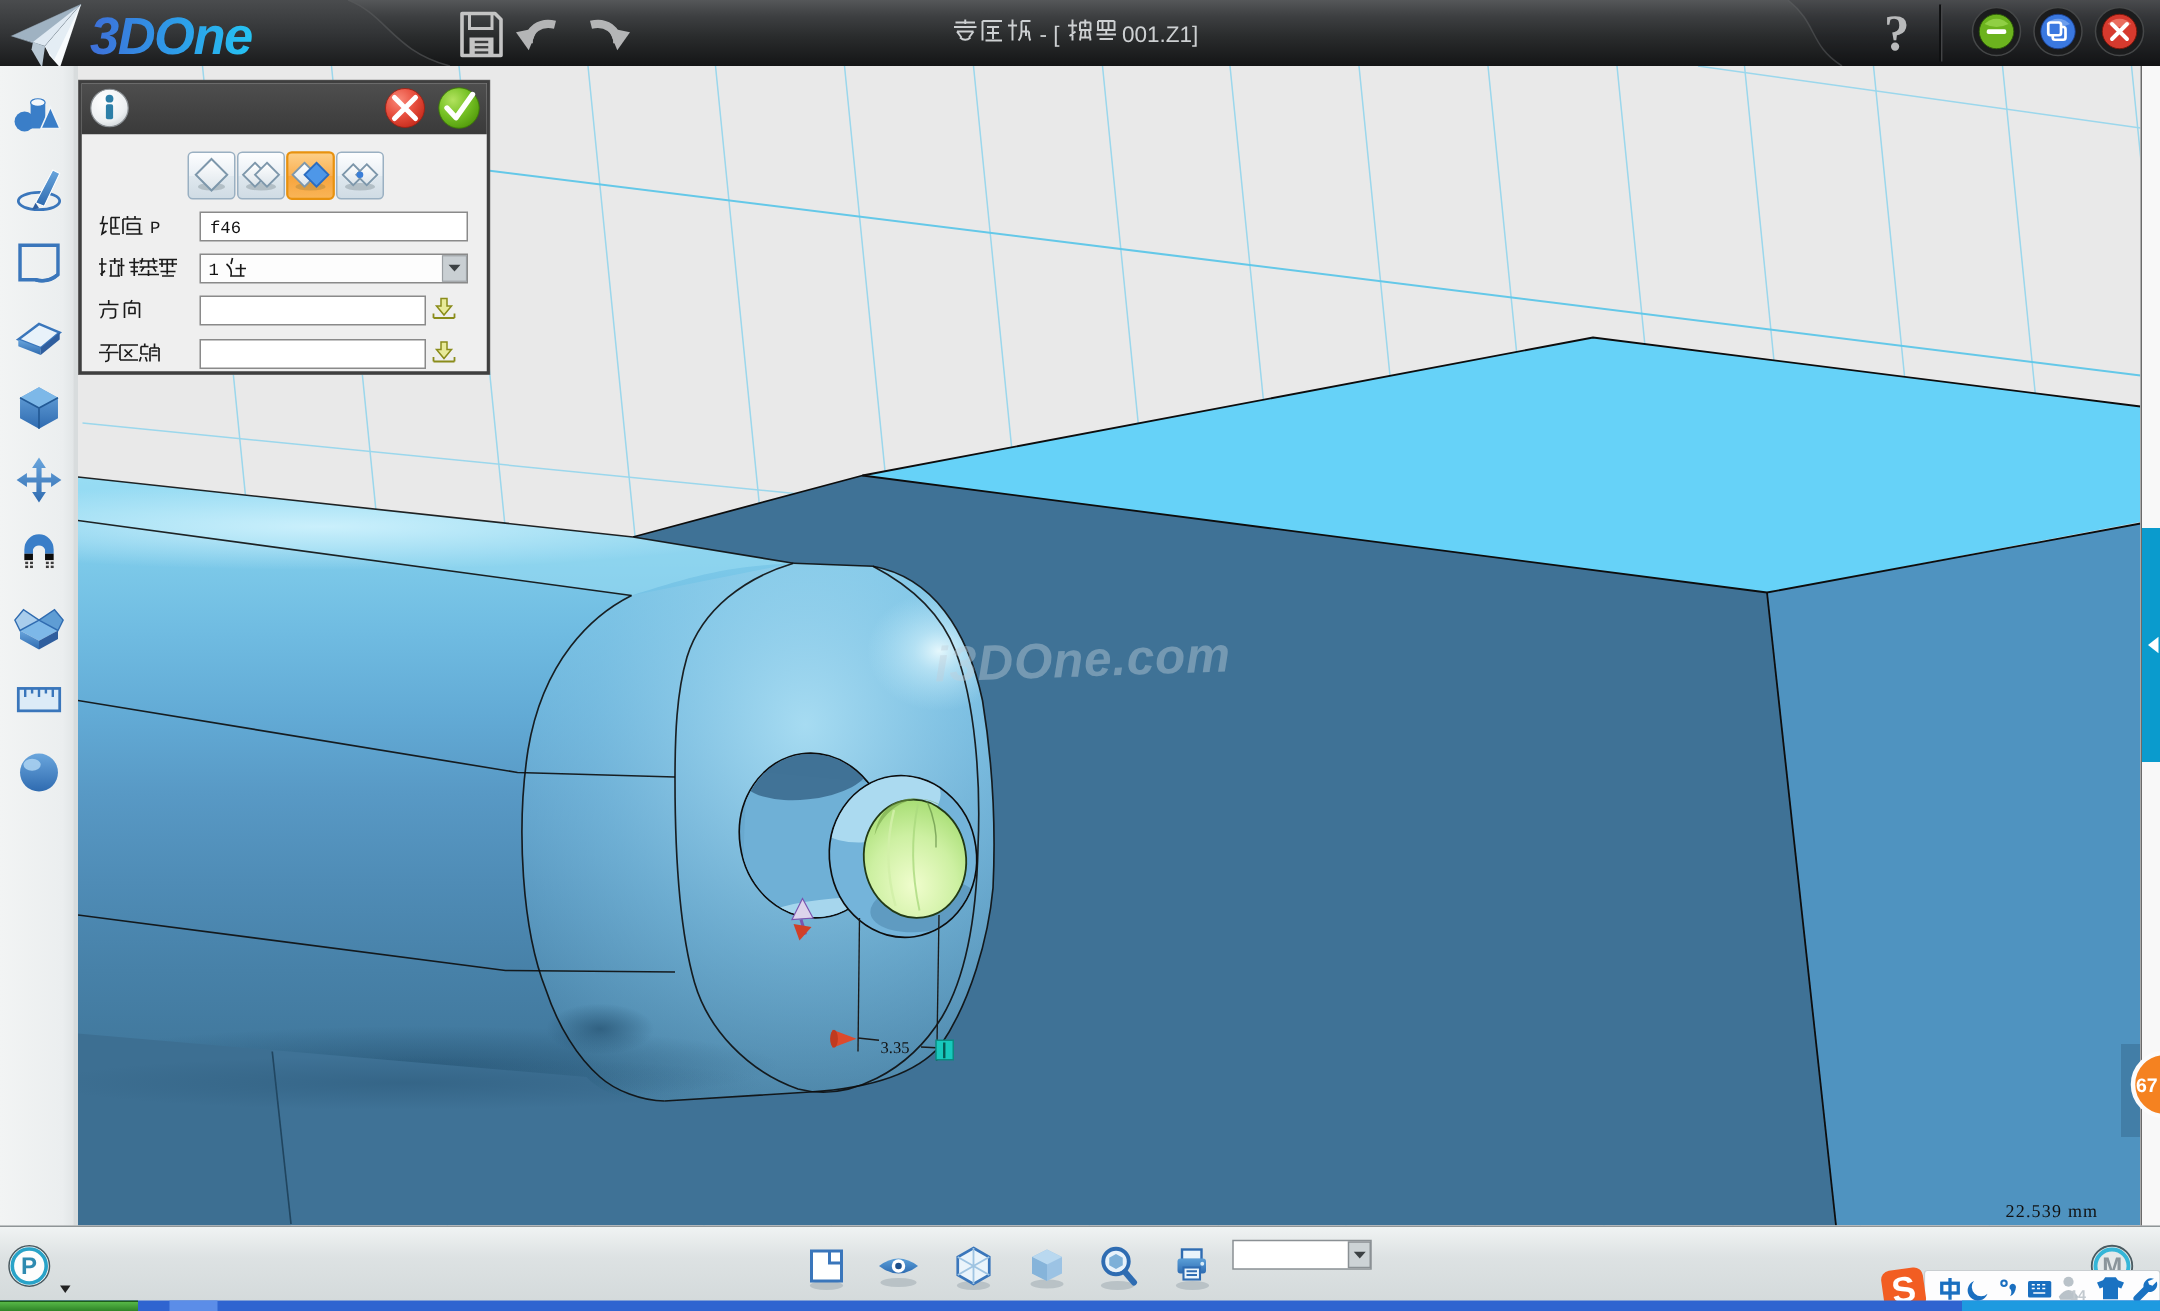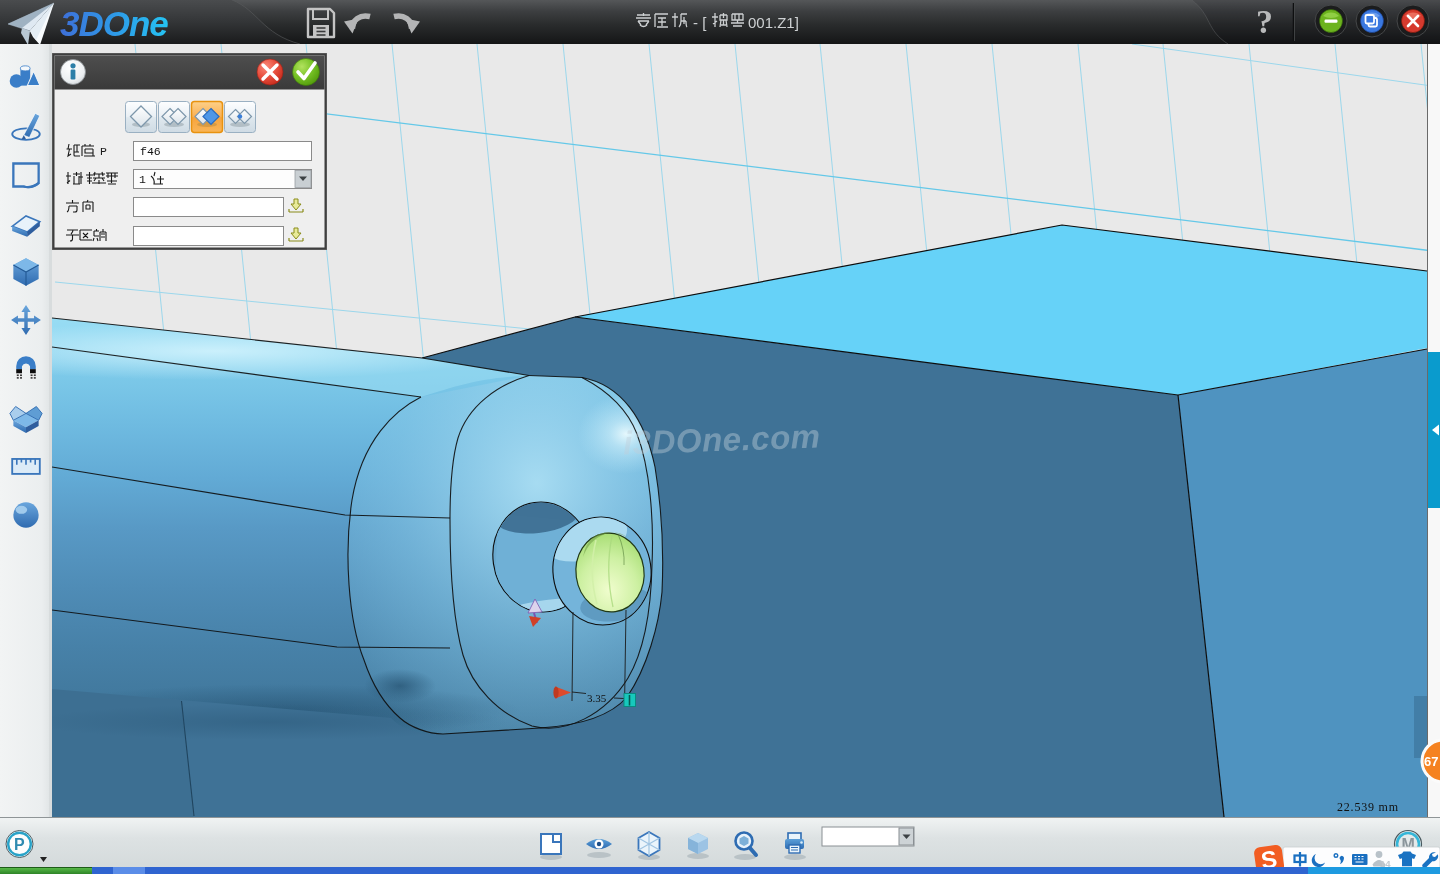--- a/index.html
+++ b/index.html
@@ -339,21 +339,21 @@
 <text x="1337" y="811" font-size="12" fill="#111" font-family="Liberation Serif, serif" letter-spacing="0.8">22.539 mm</text>
 <rect x="1414" y="696" width="13" height="62" fill="#2a5878" opacity="0.35"></rect>
 </svg>
 </div>
 <div id="gutter" class="abs">
 <svg width="13" height="773" viewBox="0 0 13 773">
 <rect x="0" y="308" width="13" height="156" fill="#0a9bcd"></rect>
 <path d="M4,386 L11,380.5 L11,391.5 Z" fill="#fff"></path>
 </svg>
 </div>
-<div class="abs" style="left:1418px;top:736px;width:22px;height:50px;z-index:30;text-decoration:underline;">
+<div class="abs" style="left:1418px;top:698px;width:22px;height:50px;z-index:30;text-decoration:underline;">
 <svg width="22" height="50" viewBox="0 0 22 50">
 <circle cx="25" cy="25" r="21" fill="#f58220" stroke="#fbfbfb" stroke-width="3"></circle>
 <text x="6" y="30" font-size="13" font-weight="bold" fill="#fff">67</text>
 </svg>
 </div>
 <div id="dialog" class="abs" style="left:52px;top:53px;width:275px;height:197px;z-index:20;">
 <svg width="275" height="197" viewBox="0 0 275 197">
 <defs>
   <linearGradient id="dlgH" x1="0" y1="0" x2="0" y2="1">
     <stop offset="0" stop-color="#4e4e4e"></stop>

